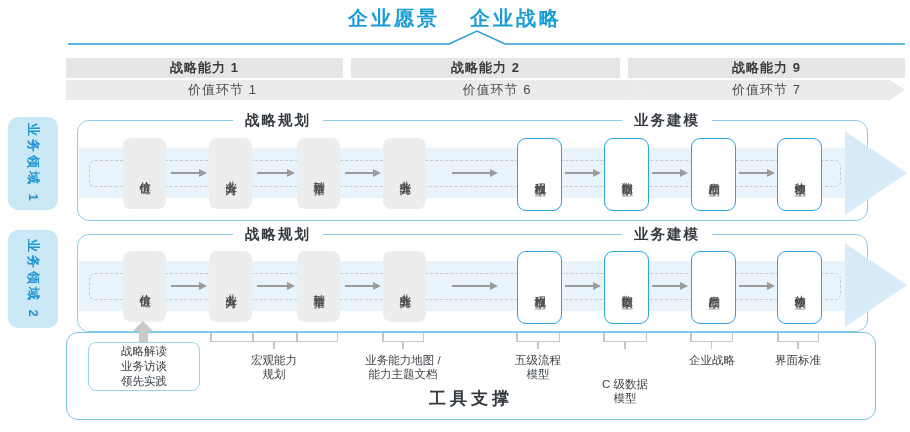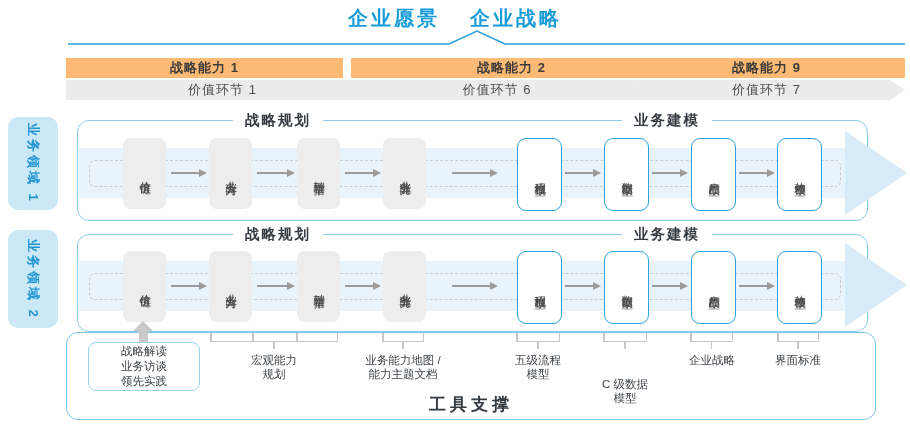--- a/index.html
+++ b/index.html
@@ -5,21 +5,21 @@
   html,body{margin:0;padding:0;background:#fff;}
   .page{position:relative;width:910px;height:432px;background:#fff;overflow:hidden;
         font-family:"Liberation Sans","DejaVu Sans",sans-serif;}
 
   
   .vision-row{position:absolute;top:5px;left:0;width:100%;display:flex;justify-content:center;
               gap:30px;font-size:20px;font-weight:bold;color:#189cd8;letter-spacing:3px;}
   .peak-svg{position:absolute;top:0;left:0;}
 
   
-  .cap-bar{position:absolute;top:58px;height:20px;background:#fdba74;display:flex;align-items:center;
+  .cap-bar{position:absolute;top:58px;height:20px;background:#e5e5e5;display:flex;align-items:center;
            justify-content:center;font-size:13px;font-weight:600;color:#3b3b3b;letter-spacing:1px;}
   
   .vl-bar{position:absolute;top:80px;height:20px;background:#ebebeb;display:flex;align-items:center;
           justify-content:center;font-size:13px;color:#4d4d4d;letter-spacing:1px;}
   .vl-first{clip-path:polygon(0 0,calc(100% - 15px) 0,100% 50%,calc(100% - 15px) 100%,0 100%);padding-left:10px;}
   .vl-mid{clip-path:polygon(0 0,calc(100% - 15px) 0,100% 50%,calc(100% - 15px) 100%,0 100%,15px 50%);}
 
   
   .domain{position:absolute;left:8px;width:50px;background:#cbe8f6;border-radius:10px;color:#2095d3;
           font-weight:bold;font-size:13px;letter-spacing:3px;display:flex;align-items:center;
@@ -40,21 +40,21 @@
   .bbox{background:#fff;border:1.5px solid #2ba3dc;border-radius:9px;}
   .harrow{position:absolute;top:51px;height:1.5px;background:#9b9b9b;}
   .harrow::after{content:'';position:absolute;right:-8px;top:-3.2px;width:0;height:0;
                  border-left:8px solid #9b9b9b;border-top:4px solid transparent;border-bottom:4px solid transparent;}
   .sec-title{position:absolute;top:-10px;transform:translateX(-50%);background:#fff;padding:0 12px;
              font-size:14.5px;font-weight:bold;color:#363b41;letter-spacing:2px;white-space:nowrap;}
 
   
   .tools-panel{position:absolute;left:66px;top:332px;width:808px;height:86px;
                border:1.5px solid #7cc4e6;border-radius:12px;}
-  .tools-title{position:absolute;left:0;right:0;bottom:3px;text-align:center;font-size:17px;
+  .tools-title{position:absolute;left:0;right:0;bottom:9px;text-align:center;font-size:17px;
                font-weight:bold;color:#343a40;letter-spacing:4px;}
   .insight-box{position:absolute;left:88px;top:342px;width:110px;height:47px;background:#fff;
                border:1.5px solid #9ad2ee;border-radius:8px;display:flex;align-items:center;
                justify-content:center;text-align:center;font-size:11.5px;color:#3f4449;
                line-height:15px;white-space:pre-line;z-index:3;}
   .up-arrow{position:absolute;left:139px;top:331px;width:9px;height:11px;background:#c9c9c9;z-index:4;}
   .up-arrow::before{content:'';position:absolute;left:-6px;top:-10px;width:0;height:0;
                     border-bottom:10px solid #c9c9c9;border-left:10.5px solid transparent;
                     border-right:10.5px solid transparent;}
 
@@ -72,21 +72,21 @@
 
   <div class="vision-row">
     <span>企业愿景</span>
     <span>企业战略</span>
   </div>
   <svg class="peak-svg" width="910" height="50">
     <path d="M68 44 H449 L477 31 L505 44 H905" stroke="#2b9fd9" stroke-width="1.5" fill="none"></path>
   </svg>
 
   <div class="cap-bar" style="left:66px;width:277px;">战略能力 1</div>
-  <div class="cap-bar" style="left:351px;width:269px;padding-left:26px;">战略能力 2</div>
+  <div class="cap-bar" style="left:351px;width:269px;">战略能力 2</div>
   <div class="cap-bar" style="left:628px;width:277px;">战略能力 9</div>
 
   <div class="vl-bar vl-first" style="left:66px;width:293px;">价值环节 1</div>
   <div class="vl-bar vl-mid" style="left:351px;width:292px;">价值环节 6</div>
   <div class="vl-bar vl-mid" style="left:628px;width:277px;">价值环节 7</div>
 
   <div class="domain" style="top:117px;height:93px;">业务领域 1</div>
   <div class="domain" style="top:230px;height:98px;">业务领域 2</div>
 
   <div class="row-panel" style="top:120px;height:99px;">

